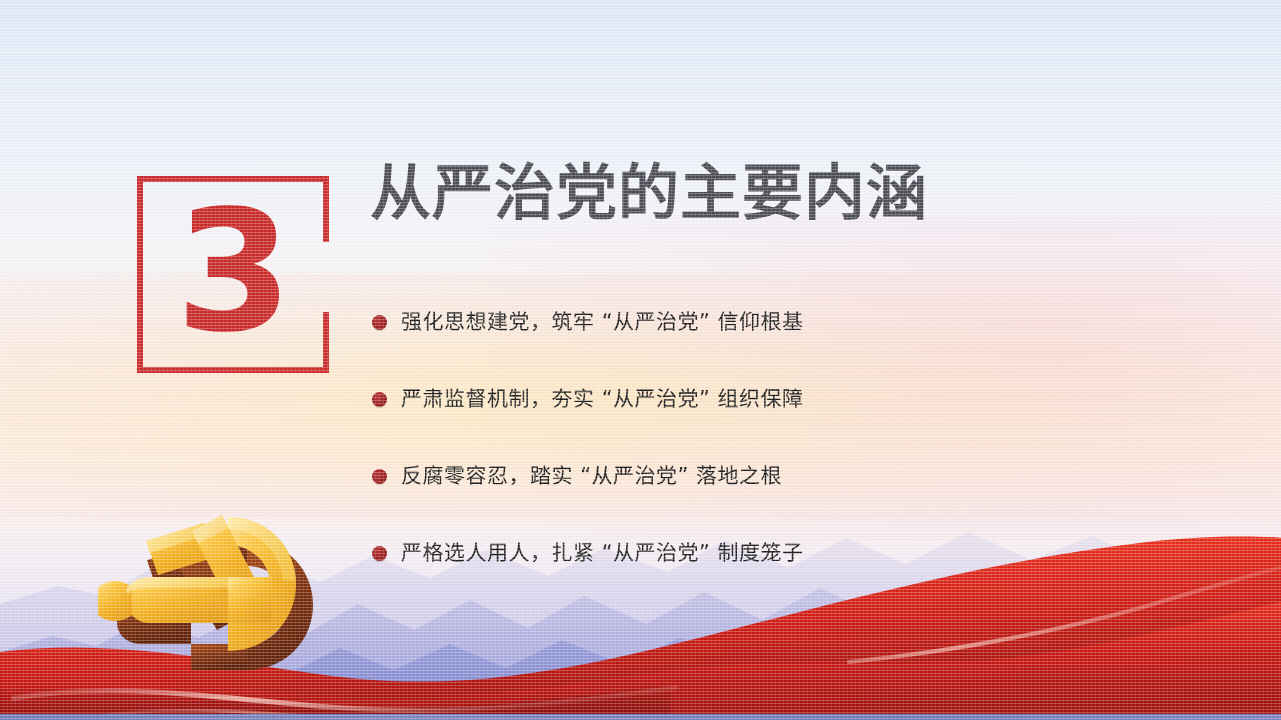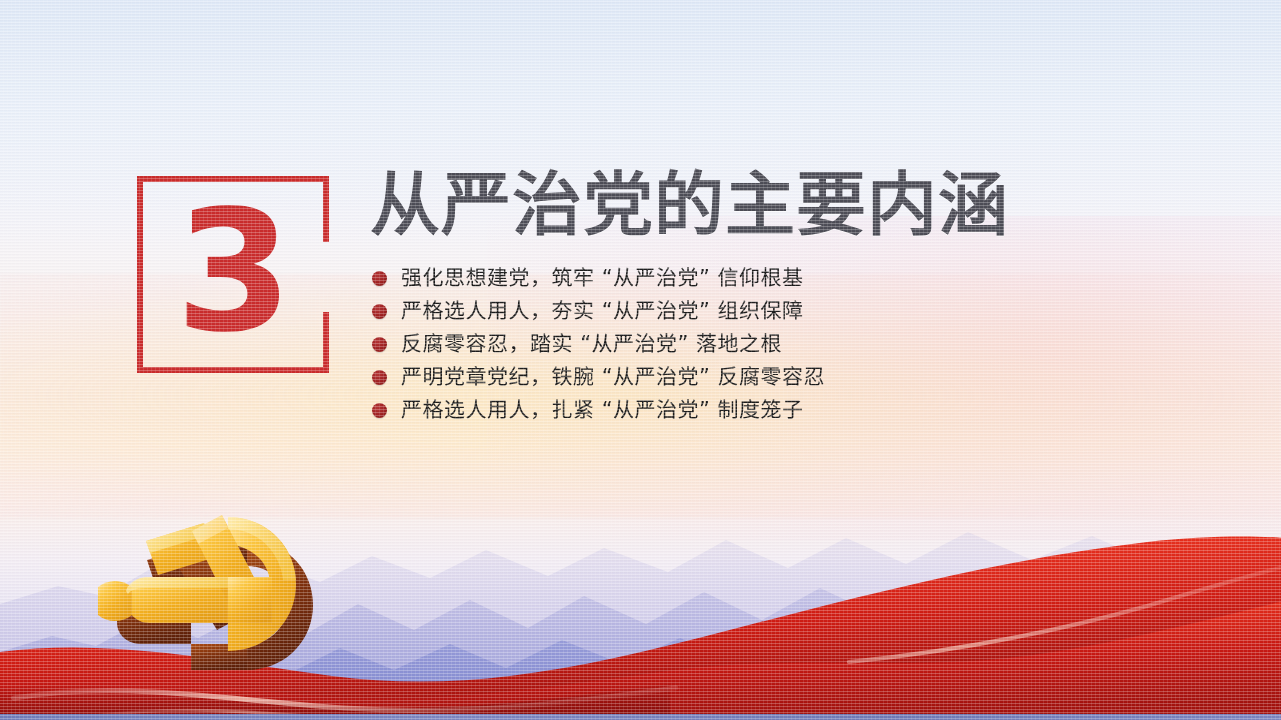--- a/index.html
+++ b/index.html
@@ -162,42 +162,43 @@
     font-size: 168px;
     line-height: 1;
     color: #c92a2a;
     letter-spacing: -2px;
   }
 
   
   .title {
     position: absolute;
     left: 370px;
-    top: 168px;
+    top: 160px;
     font-family: "DejaVu Sans", "Liberation Sans", sans-serif;
     font-weight: 700;
-    font-size: 70px;
+    font-size: 61px;
     line-height: 1.08;
     color: #4b4b54;
     letter-spacing: 1px;
     white-space: nowrap;
     text-shadow: 0 1px 0 rgba(255,255,255,0.55);
   }
 
   
   .bullets {
     position: absolute;
     left: 372px;
     top: 262px;
     width: 760px;
   }
   .bullet-row {
     display: flex;
     align-items: center;
     height: 33px;
+    margin-top: 44px;
   }
   .bullet-dot {
     flex: 0 0 auto;
     width: 15px;
     height: 15px;
     border-radius: 50%;
     margin-right: 14px;
     background: radial-gradient(circle at 36% 32%, #b33232 0%, #9e1f1f 55%, #7c1515 100%);
     box-shadow: 0 1px 1px rgba(0,0,0,0.18);
   }
@@ -351,31 +352,27 @@
 
   <div class="title">从严治党的主要内涵</div>
 
   <div class="bullets">
     <div class="bullet-row">
       <span class="bullet-dot"></span>
       <span class="bullet-text">强化思想建党，筑牢 “从严治党” 信仰根基</span>
     </div>
     <div class="bullet-row">
       <span class="bullet-dot"></span>
-      <span class="bullet-text">严格选人用人，夯实 “从严治党” 组织保障</span>
+      <span class="bullet-text">严肃监督机制，夯实 “从严治党” 组织保障</span>
     </div>
     <div class="bullet-row">
       <span class="bullet-dot"></span>
       <span class="bullet-text">反腐零容忍，踏实 “从严治党” 落地之根</span>
     </div>
     <div class="bullet-row">
       <span class="bullet-dot"></span>
-      <span class="bullet-text">严明党章党纪，铁腕 “从严治党” 反腐零容忍</span>
-    </div>
-    <div class="bullet-row">
-      <span class="bullet-dot"></span>
       <span class="bullet-text">严格选人用人，扎紧 “从严治党” 制度笼子</span>
     </div>
   </div>
 
   <div class="bg-texture"></div>
 
 </div>
 
 </body></html>

